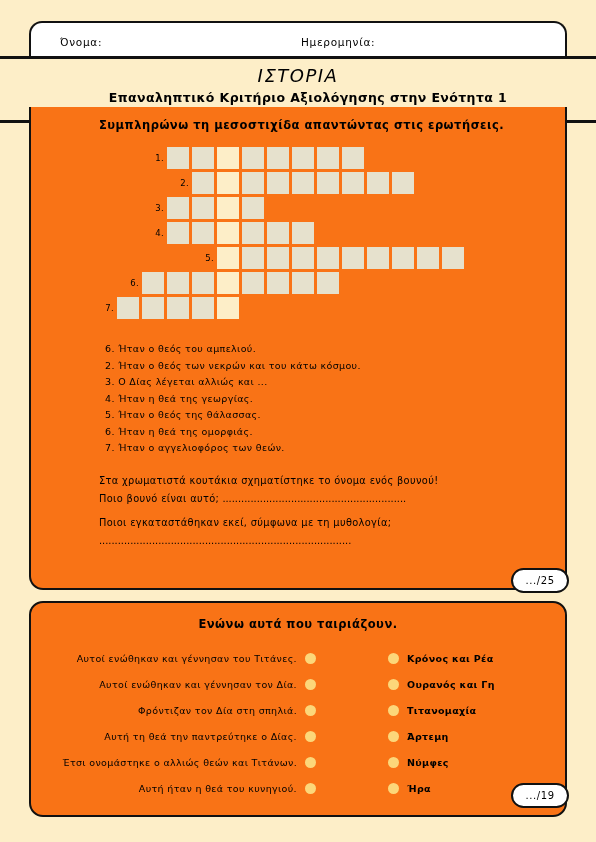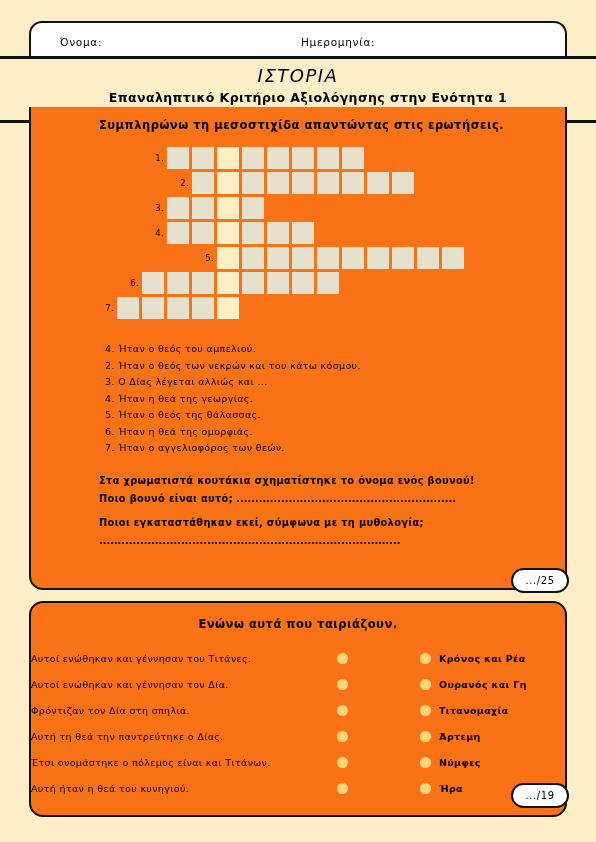--- a/index.html
+++ b/index.html
@@ -152,21 +152,20 @@
   .qitem { white-space: nowrap; }
 
   
   .closing {
     position: absolute;
     left: 68px;
     top: 368px;
     font-size: 9.8px;
     letter-spacing: .35px;
     width: 420px;
-    font-weight: bold;
   }
   .closing p { margin: 0 0 7px 0; }
   .gap-after { margin-bottom: 13px !important; }
   .dots { letter-spacing: 0px; }
   .dotline {
     display: block;
     margin-top: 2px;
   }
 
   
@@ -193,25 +192,25 @@
     left: 0;
     top: 42px;
     width: 538px;
   }
   .match-row {
     display: flex;
     align-items: center;
     height: 26px;
   }
   .match-left {
-    width: 306px;
-    text-align: left;
+    width: 274px;
+    text-align: right;
     font-size: 9.5px;
     letter-spacing: .35px;
-    padding-right: 22px;
+    padding-right: 8px;
     box-sizing: border-box;
   }
   .dot {
     width: 11px;
     height: 11px;
     border-radius: 50%;
     background: #fcd77a;
     flex: 0 0 auto;
   }
   .spacer { width: 72px; flex: 0 0 auto; }
@@ -322,21 +321,21 @@
           <div class="cells">
             <div class="cell"></div>
             <div class="cell"></div>
             <div class="cell"></div>
             <div class="cell"></div>
             <div class="cell hl"></div>
           </div>
         </div>
       </div>
     <div class="qlist" id="question-list">
-        <div class="qitem">4. Ήταν ο θεός του αμπελιού.</div>
+        <div class="qitem">6. Ήταν ο θεός του αμπελιού.</div>
         <div class="qitem">2. Ήταν ο θεός των νεκρών και του κάτω κόσμου.</div>
         <div class="qitem">3. Ο Δίας λέγεται αλλιώς και ...</div>
         <div class="qitem">4. Ήταν η θεά της γεωργίας.</div>
         <div class="qitem">5. Ήταν ο θεός της θάλασσας.</div>
         <div class="qitem">6. Ήταν η θεά της ομορφιάς.</div>
         <div class="qitem">7. Ήταν ο αγγελιοφόρος των θεών.</div>
       </div>
 
     <div class="closing">
       <p>Στα χρωματιστά κουτάκια σχηματίστηκε το όνομα ενός βουνού!</p>
@@ -373,21 +372,21 @@
           <div class="match-right">Τιτανομαχία</div>
         </div>
         <div class="match-row">
           <div class="match-left">Αυτή τη θεά την παντρεύτηκε ο Δίας.</div>
           <div class="dot"></div>
           <div class="spacer"></div>
           <div class="dot"></div>
           <div class="match-right">Άρτεμη</div>
         </div>
         <div class="match-row">
-          <div class="match-left">Έτσι ονομάστηκε ο πόλεμος είναι και Τιτάνων.</div>
+          <div class="match-left">Έτσι ονομάστηκε ο αλλιώς θεών και Τιτάνων.</div>
           <div class="dot"></div>
           <div class="spacer"></div>
           <div class="dot"></div>
           <div class="match-right">Νύμφες</div>
         </div>
         <div class="match-row">
           <div class="match-left">Αυτή ήταν η θεά του κυνηγιού.</div>
           <div class="dot"></div>
           <div class="spacer"></div>
           <div class="dot"></div>

